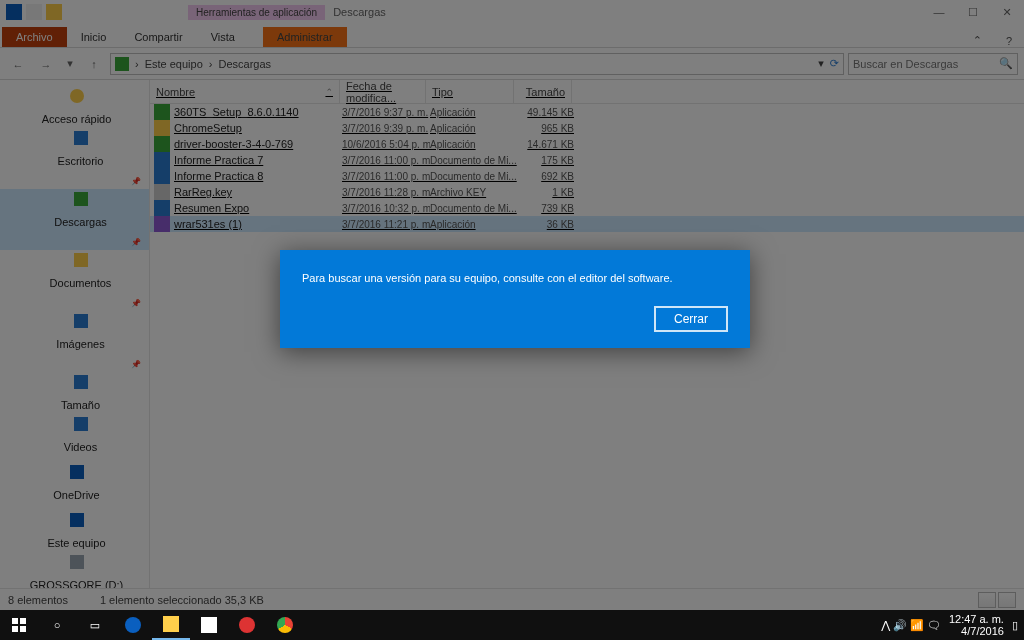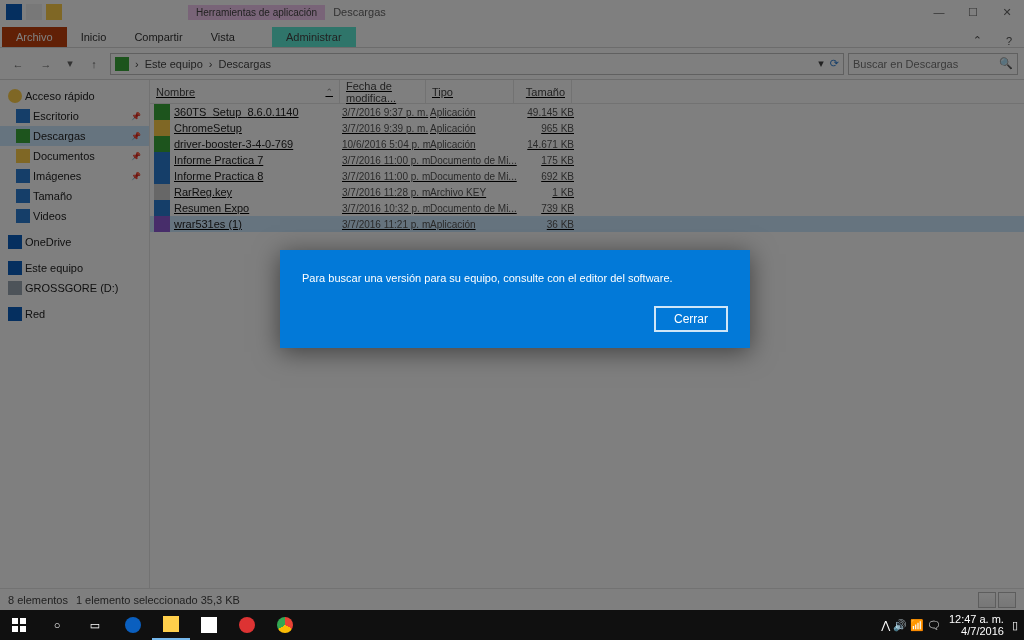--- a/index.html
+++ b/index.html
@@ -13,36 +13,36 @@
 .qat { display:flex; align-items:center; gap:4px; padding:0 6px; }
 .qat .ic { width:16px; height:16px; display:inline-block; }
 .ctx { background:#f3c8f0; padding:2px 8px; font-size:10px; color:#444; }
 .appname { flex:1; padding-left:8px; color:#666; font-size:11px; }
 .winbtns { display:flex; }
 .winbtn { width:34px; height:24px; display:flex; align-items:center; justify-content:center; color:#666; }
 
 .ribbon-tabs { height:24px; display:flex; align-items:end; padding-left:2px; border-bottom:1px solid #d9d9d9; background:#fff;}
 .tab { padding:4px 14px; font-size:11px; color:#333; }
 .tab.file { background:#c2410c; color:#fff; }
-.tab.ctx { background:#5eead4; color:#444;margin-left:9px; }
+.tab.ctx { background:#f97316; color:#444; }
 .ribbon-tabs .spacer{flex:1}
 .ribbon-tabs .chev{padding:0 12px;color:#555}
 
 
 .addrbar { height:32px; display:flex; align-items:center; gap:4px; padding:4px 6px; border-bottom:1px solid #d9d9d9; background:#fff;}
 .navbtn { width:24px;height:24px;border-radius:50%; display:flex;align-items:center;justify-content:center;color:#666; }
 .crumb-box{ flex:1; height:22px; border:1px solid #c0c0c0; display:flex; align-items:center; padding:0 4px; gap:6px;}
 .crumb-box span{color:#444}
 .search-box{ width:170px; height:22px; border:1px solid #c0c0c0; display:flex; align-items:center; padding:0 4px; color:#888;}
 .search-box input{border:none;outline:none;flex:1;font-size:11px;color:#444;background:transparent}
 
 
 .body { position:absolute; top:80px; bottom:22px; left:0; right:0; display:flex; }
 .sidebar { width:150px; border-right:1px solid #e5e5e5; overflow:hidden; }
-.side-item { display:flex; align-items:center; gap:3px; padding:3px 4px 3px 16px; color:#222;}
+.side-item { display:flex; align-items:center; gap:10px; padding:3px 4px 3px 16px; color:#222;flex-direction:column;}
 .side-item.l0{padding-left:8px;font-weight:normal}
 .side-cat{margin-top:6px}
 .pin{font-size:8px;color:#888;margin-left:auto;margin-right:4px}
 .sq{width:14px;height:14px;display:inline-block}
 .c-blue{background:#2b7cd3}
 .c-green{background:#3ba93b}
 .c-folder{background:#ffcf4b}
 .c-star{background:#ffcf4b;border-radius:50%}
 .c-hdd{background:#9aa6b2}
 .c-onedrive{background:#0a5fbf}
@@ -60,21 +60,21 @@
 
 .row{height:16px;display:flex;align-items:center;color:#222}
 .row.sel{background:#cde8ff}
 .row .ic{width:16px;height:16px;margin:0 4px}
 .row .nm{flex:0 0 168px;white-space:nowrap;overflow:hidden;text-overflow:ellipsis}
 .row .dt{flex:0 0 88px;white-space:nowrap;overflow:hidden;color:#555;font-size:10px}
 .row .ty{flex:0 0 88px;white-space:nowrap;overflow:hidden;color:#555;font-size:10px}
 .row .sz{flex:0 0 56px;text-align:right;color:#555;font-size:10px}
 
 
-.statusbar{position:absolute;left:0;right:0;bottom:0;height:22px;border-top:1px solid #e5e5e5;background:#fff;display:flex;align-items:center;padding:0 8px;gap:8px;color:#444}
+.statusbar{position:absolute;left:0;right:0;bottom:0;height:22px;border-top:1px solid #e5e5e5;background:#fff;display:flex;align-items:center;padding:0 8px;gap:32px;color:#444}
 .statusbar .view-icons{margin-left:auto;display:flex;gap:2px}
 .statusbar .vic{width:18px;height:16px;border:1px solid #bbb;background:linear-gradient(#fff,#eee)}
 
 
 .dim { position:absolute; inset:0 0 30px 0; background:rgba(0,0,0,.5); }
 .dialog { position:absolute; left:280px; top:250px; width:470px; background:#0279d8; color:#fff; padding:22px 22px 16px 22px; box-shadow:0 4px 24px rgba(0,0,0,.5);}
 .dialog h1{font-size:18px;font-weight:400;margin-bottom:10px}
 .dialog p{font-size:11px;margin-bottom:22px}
 .dialog .btnrow{display:flex;justify-content:flex-end}
 .dialog button{background:#0279d8;color:#fff;border:2px solid #cfe6f7;padding:4px 18px;font-size:12px}

